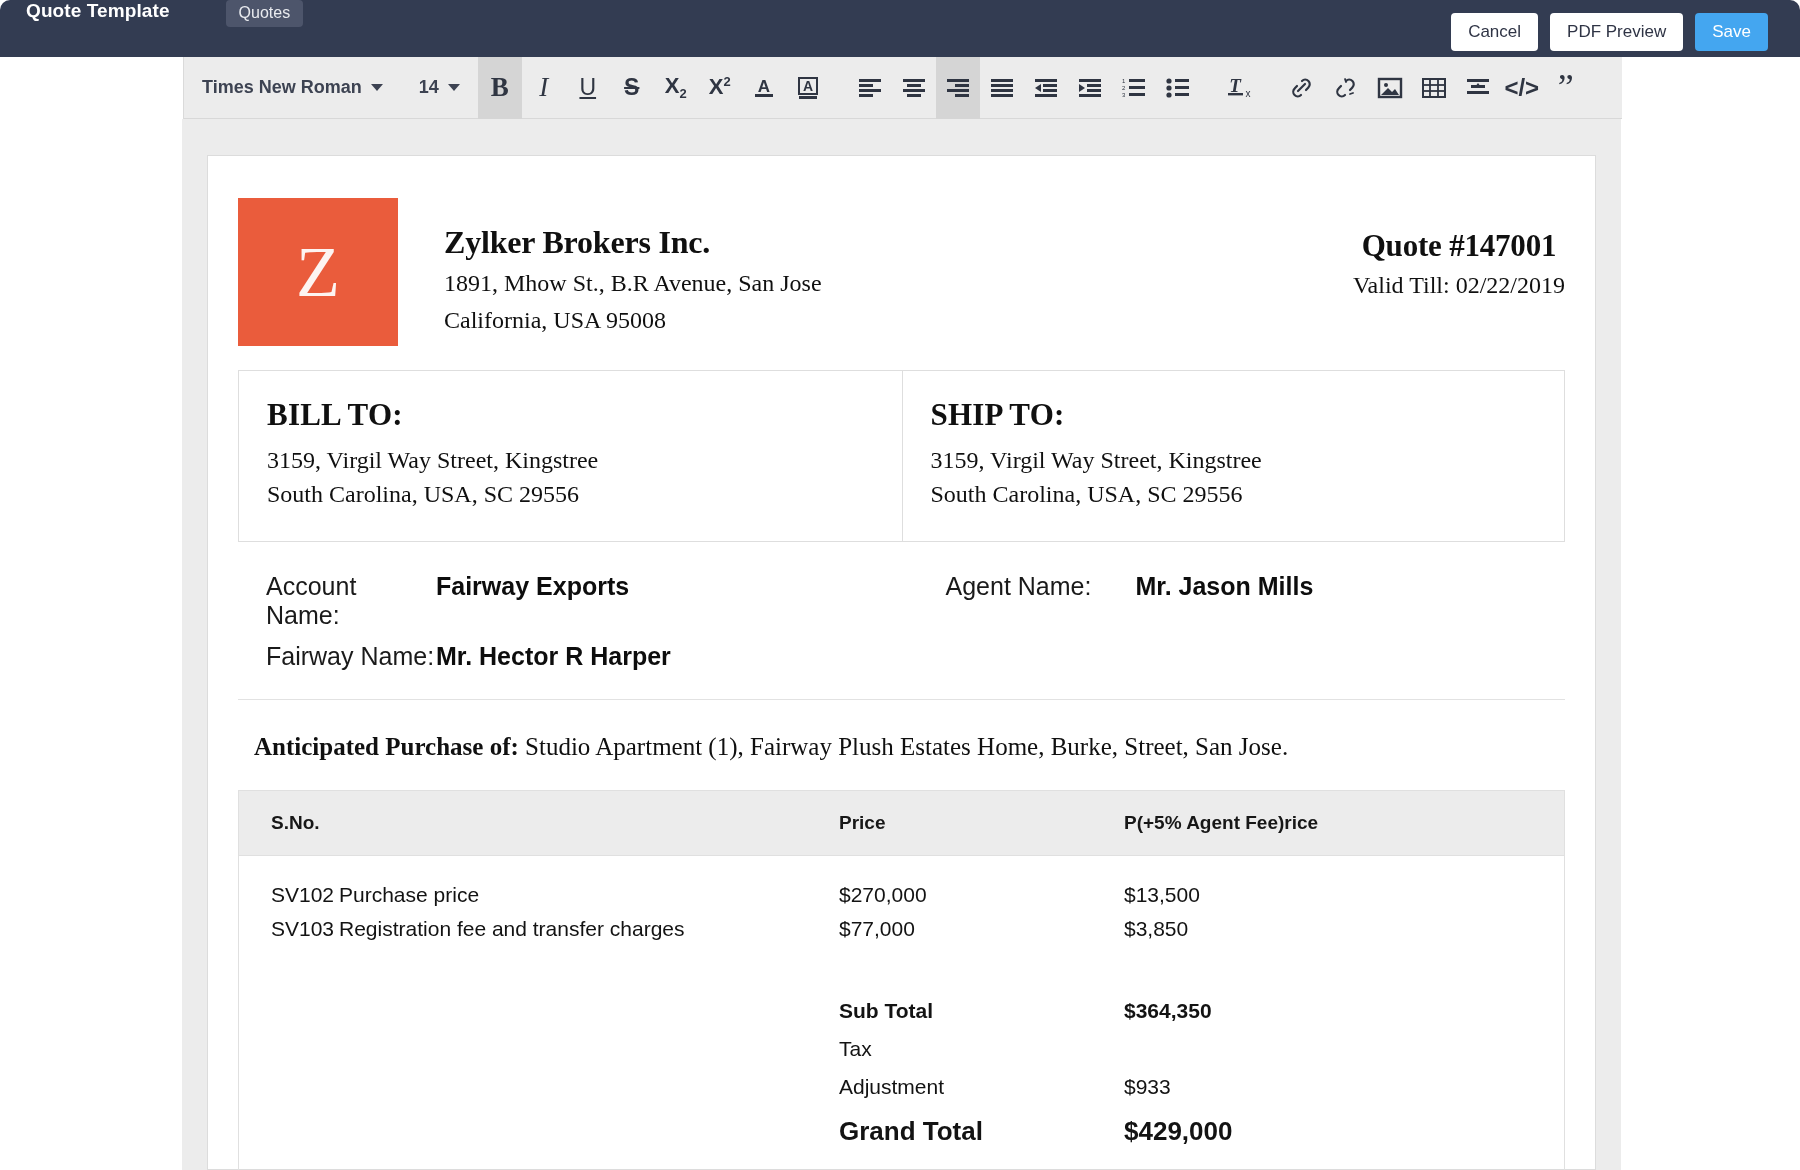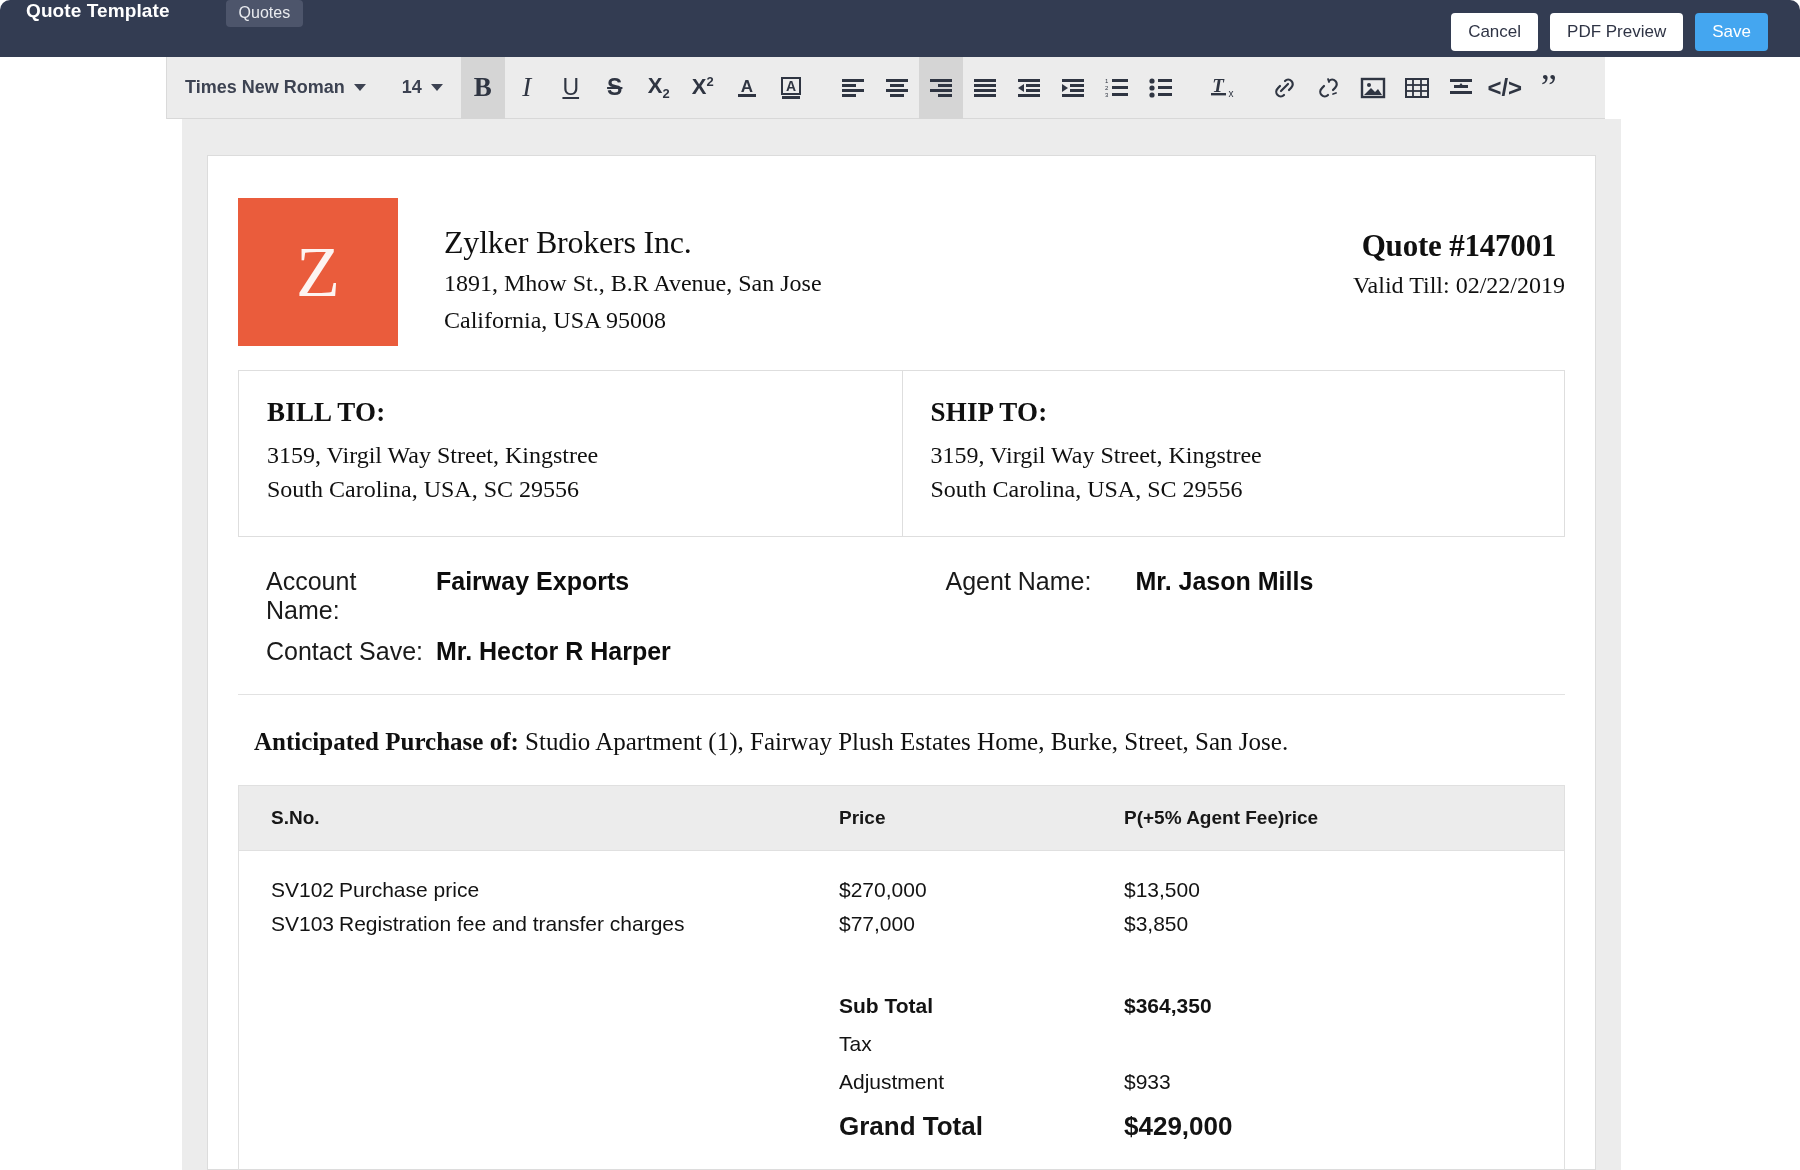--- a/index.html
+++ b/index.html
@@ -63,21 +63,21 @@
     border: none;
     cursor: pointer;
     font-family: Liberation Sans, sans-serif;
   }
   .btn-light { background: #ffffff; color: #2f3445; }
   .btn-primary { background: #44a6f0; color: #ffffff; }
 
   
   .toolbar-wrap {
     position: absolute;
-    left: 166px; top: 57px;
+    left: 183px; top: 57px;
     width: 1439px;
     height: 62px;
     background: #ececec;
     border-bottom: 1px solid #d8d8d8;
     display: flex;
     align-items: center;
   }
   .tb-sep {
     width: 1px;
     height: 62px;
@@ -165,21 +165,21 @@
     font-size: 72px;
     line-height: 1;
   }
   .company {
     margin-left: 46px;
     flex: 1 1 auto;
     padding-top: 26px;
   }
   .company-name {
     font-size: 32px;
-    font-weight: normal;
+    font-weight: bold;
     line-height: 1.18;
     letter-spacing: -0.2px;
   }
   .company-addr {
     font-size: 24px;
     line-height: 1.36;
     margin-top: 5px;
   }
   .quote-meta {
     text-align: center;
@@ -203,21 +203,21 @@
     display: flex;
     border: 1px solid #dedede;
     margin: 6px 0 0 0;
   }
   .addr-cell {
     flex: 1 1 50%;
     padding: 26px 0 30px 28px;
   }
   .addr-cell + .addr-cell { border-left: 1px solid #dedede; }
   .addr-title {
-    font-size: 27px;
+    font-size: 31px;
     font-weight: bold;
     letter-spacing: 0.2px;
     margin-bottom: 10px;
   }
   .addr-line {
     font-size: 24px;
     line-height: 1.42;
   }
 
   
@@ -513,21 +513,21 @@
           </div>
         </div>
 
         <div class="names">
           <div class="names-col">
             <div class="names-line">
               <span class="names-label">Account Name:</span>
               <span class="names-value">Fairway Exports</span>
             </div>
             <div class="names-line">
-              <span class="names-label">Contact Save:</span>
+              <span class="names-label">Fairway Name:</span>
               <span class="names-value">Mr. Hector R Harper</span>
             </div>
           </div>
           <div class="names-col right">
             <div class="names-line">
               <span class="names-label wide">Agent Name:</span>
               <span class="names-value">Mr. Jason Mills</span>
             </div>
           </div>
         </div>

